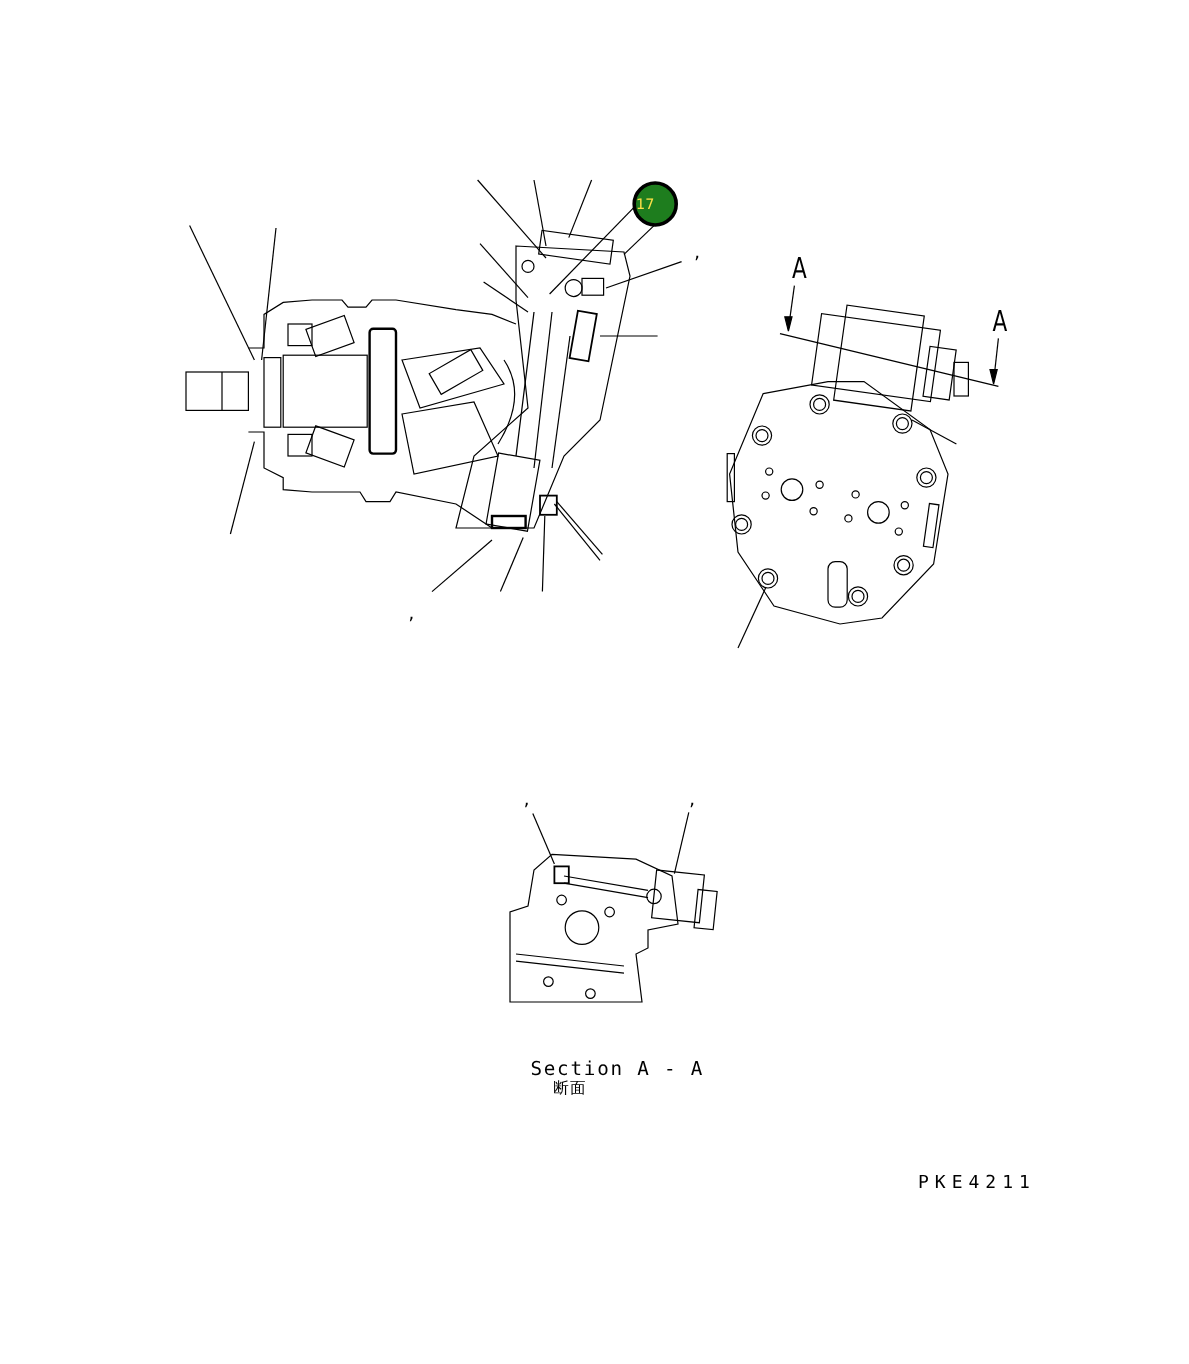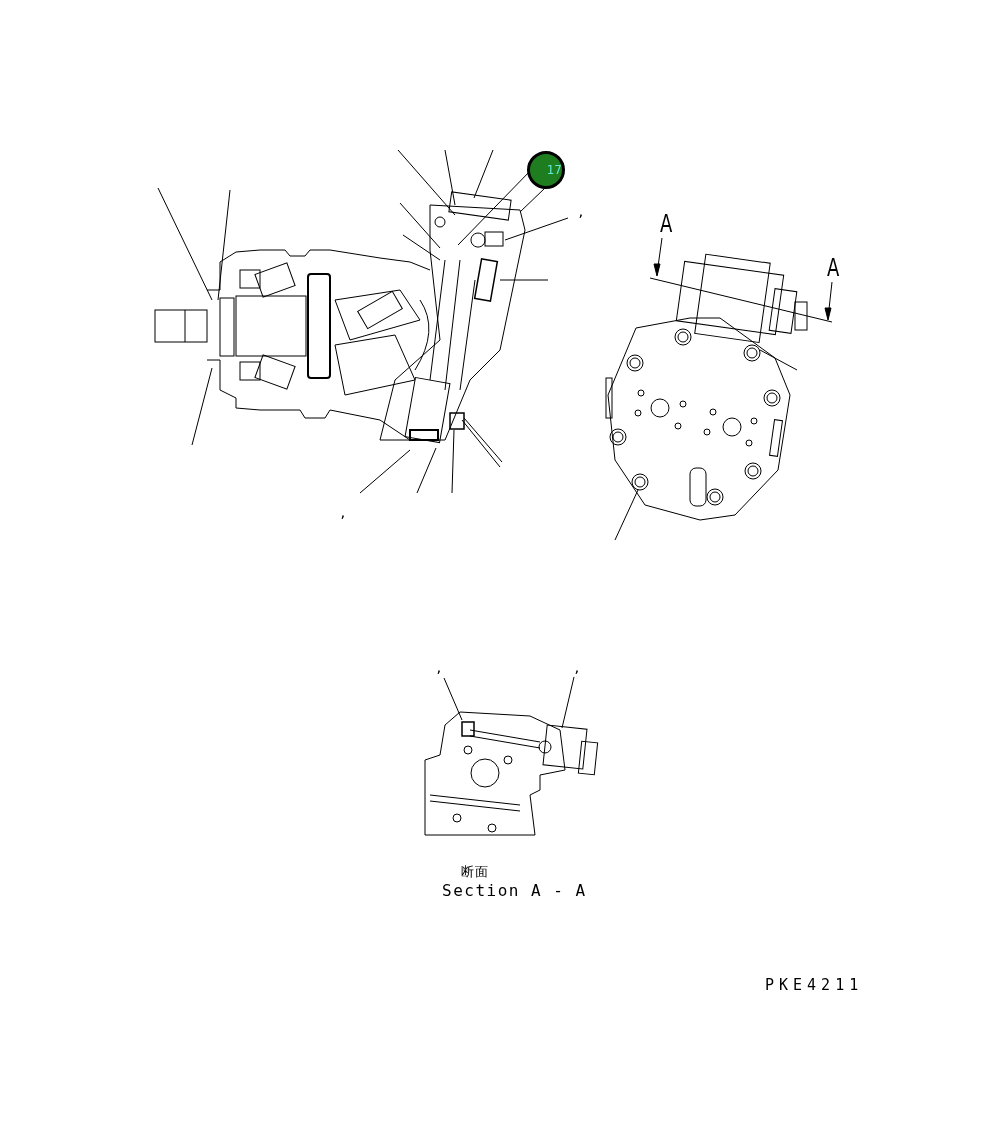--- a/index.html
+++ b/index.html
@@ -1,19 +1,19 @@
 <!DOCTYPE html>
 <html><head>
 <meta charset="utf-8">
 <style>
   html, body { margin:0; padding:0; background:#ffffff; }
   body { width:991px; height:1137px; position:relative; overflow:hidden; font-family:"DejaVu Sans Mono", monospace; }
   #canvas { position:absolute; left:0; top:0; width:991px; height:1137px; }
   .lbl { position:absolute; color:#000; }
-  .callout { position:absolute; width:38px; height:38px; border-radius:50%; background:#1e7d1e; border:3px solid #000; color:#5eead4; font-family:"DejaVu Sans", sans-serif; font-size:12px; display:flex; align-items:center; justify-content:flex-end; box-sizing:border-box; cursor:pointer; }
+  .callout { position:absolute; width:38px; height:38px; border-radius:50%; background:#1e7d1e; border:3px solid #000; color:#fde047; font-family:"DejaVu Sans", sans-serif; font-size:12px; display:flex; align-items:center; justify-content:flex-start; box-sizing:border-box; cursor:pointer; }
   .sec-title { position:absolute; font-family:"DejaVu Sans", sans-serif; font-size:13px; letter-spacing:1px; }
   .sec-sub { position:absolute; font-size:16px; letter-spacing:1.5px; }
   .code { position:absolute; font-size:15px; letter-spacing:5px; }
   .arrowA { position:absolute; font-family:"DejaVu Sans", sans-serif; font-size:24px; transform:scaleX(0.75); }
   .comma { position:absolute; font-size:13px; }
 </style>
 </head>
 <body>
 
 <svg id="canvas" width="991" height="1137" viewBox="0 0 991 1137" fill="none" stroke="#000" stroke-width="1">
@@ -146,16 +146,16 @@
 </div>
 
 <div class="arrowA lbl" style="left:658px; top:210px;">A</div>
 <div class="arrowA lbl" style="left:825px; top:254px;">A</div>
 
 <div class="comma lbl" style="left:577px; top:204px;">,</div>
 <div class="comma lbl" style="left:339px; top:505px;">,</div>
 <div class="comma lbl" style="left:435px; top:660px;">,</div>
 <div class="comma lbl" style="left:573px; top:660px;">,</div>
 
-<div class="sec-title lbl" style="left:461px; top:863px;">断面</div>
+<div class="sec-title lbl" style="left:461px; top:898px;">断面</div>
 <div class="sec-sub lbl" style="left:442px; top:881px;">Section A - A</div>
 
 <div class="code lbl" style="left:765px; top:976px;">PKE4211</div>
 
 </body></html>

